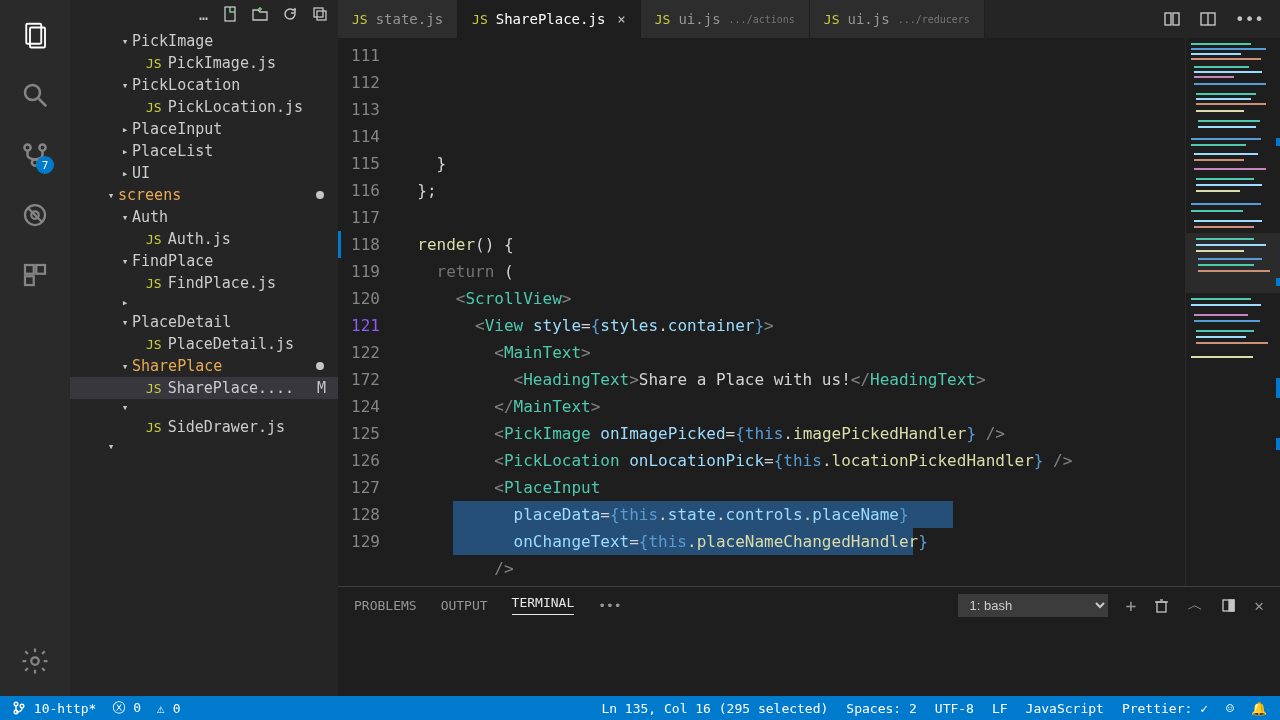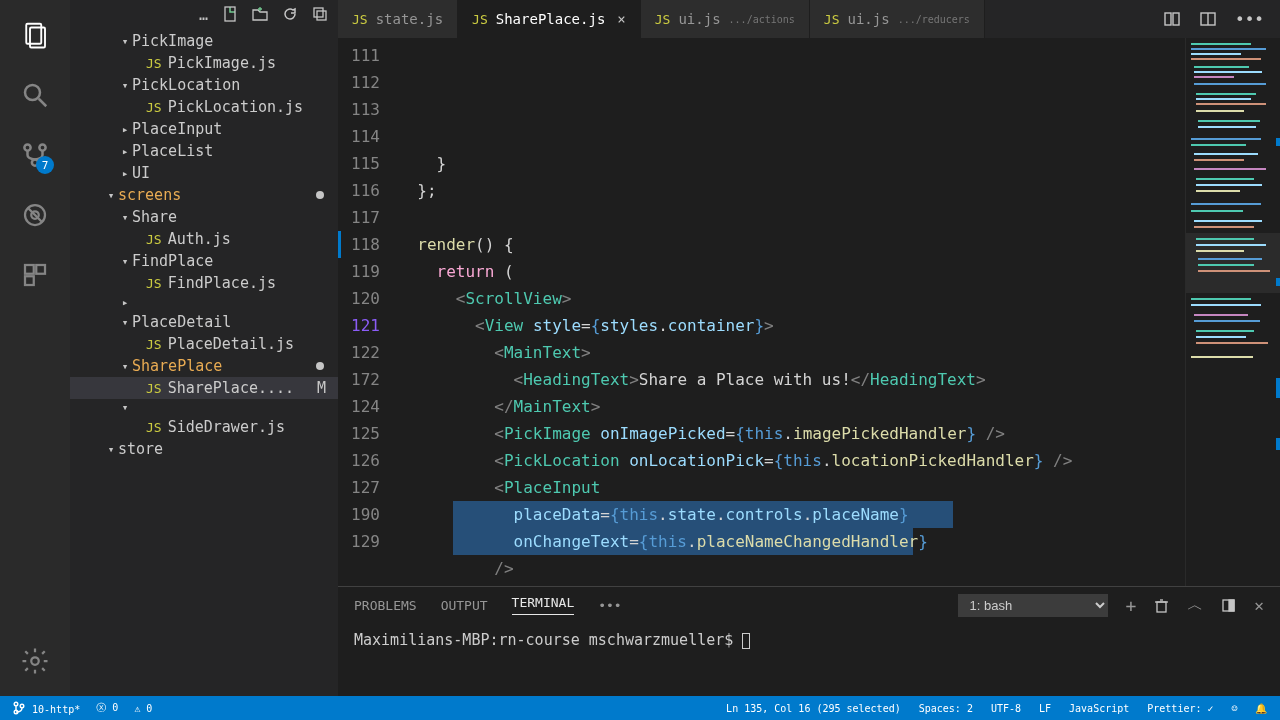--- a/index.html
+++ b/index.html
@@ -155,21 +155,21 @@
 .selection-bg {
   position: absolute;
   background: #264f78;
   height: 27px;
 }
 .minimap {
   width: 95px;
   background: #1e1e1e;
   border-left: 1px solid #2a2a2a;
 }
-.k-keyword { color: #f9a8d4; text-align: center; }
+.k-keyword { color: #737373; text-align: center; }
 .k-func { color: #dcdcaa; }
 .k-brace { color: #d4d4d4; }
 .k-punct { color: #808080; }
 .k-tag { color: #4ec9b0; }
 .k-attr { color: #9cdcfe; }
 .k-this { color: #569cd6; }
 .k-text { color: #d4d4d4; }
 .panel {
   height: 110px;
   background: #1e1e1e;
@@ -214,21 +214,21 @@
   border: 1px solid #cccccc;
   vertical-align: middle;
 }
 .status-bar {
   height: 24px;
   background: #007acc;
   color: #ffffff;
   display: flex;
   align-items: center;
   padding: 0 12px;
-  font-size: 10px;
+  font-size: 13px;
   gap: 16px;
 }
 .status-bar .right { margin-left: auto; display: flex; gap: 18px; align-items: center; }
 .line-indicator {
   position: absolute;
   left: 0;
   top: 193px;
   width: 3px;
   height: 27px;
   background: #007acc;
@@ -343,21 +343,21 @@
           <span class="tree-arrow">▸</span>
           <span class="tree-label">UI</span>
         </div>
         <div class="tree-item" style="padding-left: 34px;">
           <span class="tree-arrow">▾</span>
           <span class="tree-label folder-orange">screens</span>
           <span class="tree-dot"></span>
         </div>
         <div class="tree-item" style="padding-left: 48px;">
           <span class="tree-arrow">▾</span>
-          <span class="tree-label">Share</span>
+          <span class="tree-label">Auth</span>
         </div>
         <div class="tree-item" style="padding-left: 62px;">
           <span class="tree-arrow"></span>
           <span class="tree-icon">JS</span>
           <span class="tree-label">Auth.js</span>
         </div>
         <div class="tree-item" style="padding-left: 48px;">
           <span class="tree-arrow">▾</span>
           <span class="tree-label">FindPlace</span>
         </div>
@@ -392,21 +392,20 @@
         <div class="tree-item" style="padding-left: 48px;">
           <span class="tree-arrow">▾</span>
         </div>
         <div class="tree-item" style="padding-left: 62px;">
           <span class="tree-arrow"></span>
           <span class="tree-icon">JS</span>
           <span class="tree-label">SideDrawer.js</span>
         </div>
         <div class="tree-item" style="padding-left: 34px;">
           <span class="tree-arrow">▾</span>
-          <span class="tree-label">store</span>
         </div>
       </div>
   </div>
 
   <div class="editor-area">
     <div class="tabs-bar">
       <div id="tabs-container" style="display:flex">
           <div class="tab">
             <span class="tab-icon">JS</span>
             <span>state.js</span>
@@ -456,21 +455,21 @@
           <div>118</div>
           <div>119</div>
           <div>120</div>
           <div class="current">121</div>
           <div>122</div>
           <div>172</div>
           <div>124</div>
           <div>125</div>
           <div>126</div>
           <div>127</div>
-          <div>190</div>
+          <div>128</div>
           <div>129</div>
         </div>
       <div class="code-content" id="code">
         <div class="selection-bg" style="top:463px;left:55px;width:500px"></div>
         <div class="selection-bg" style="top:490px;left:55px;width:460px"></div>
       <div style="position: relative; z-index: 1;"><span class="k-brace">    }</span></div><div style="position: relative; z-index: 1;"><span class="k-brace">  };</span></div><div style="position: relative; z-index: 1;">&nbsp;</div><div style="position: relative; z-index: 1;"><span class="k-func">  render</span><span class="k-brace">() {</span></div><div style="position: relative; z-index: 1;"><span class="k-keyword">    return</span><span class="k-brace"> (</span></div><div style="position: relative; z-index: 1;"><span class="k-punct">      &lt;</span><span class="k-tag">ScrollView</span><span class="k-punct">&gt;</span></div><div style="position: relative; z-index: 1;"><span class="k-punct">        &lt;</span><span class="k-tag">View</span><span class="k-text"> </span><span class="k-attr">style</span><span class="k-text">=</span><span class="k-this">{</span><span class="k-attr">styles</span><span class="k-text">.</span><span class="k-attr">container</span><span class="k-this">}</span><span class="k-punct">&gt;</span></div><div style="position: relative; z-index: 1;"><span class="k-punct">          &lt;</span><span class="k-tag">MainText</span><span class="k-punct">&gt;</span></div><div style="position: relative; z-index: 1;"><span class="k-punct">            &lt;</span><span class="k-tag">HeadingText</span><span class="k-punct">&gt;</span><span class="k-text">Share a Place with us!</span><span class="k-punct">&lt;/</span><span class="k-tag">HeadingText</span><span class="k-punct">&gt;</span></div><div style="position: relative; z-index: 1;"><span class="k-punct">          &lt;/</span><span class="k-tag">MainText</span><span class="k-punct">&gt;</span></div><div style="position: relative; z-index: 1;"><span class="k-punct">          &lt;</span><span class="k-tag">PickImage</span><span class="k-text"> </span><span class="k-attr">onImagePicked</span><span class="k-text">=</span><span class="k-this">{this</span><span class="k-text">.</span><span class="k-func">imagePickedHandler</span><span class="k-this">}</span><span class="k-punct"> /&gt;</span></div><div style="position: relative; z-index: 1;"><span class="k-punct">          &lt;</span><span class="k-tag">PickLocation</span><span class="k-text"> </span><span class="k-attr">onLocationPick</span><span class="k-text">=</span><span class="k-this">{this</span><span class="k-text">.</span><span class="k-func">locationPickedHandler</span><span class="k-this">}</span><span class="k-punct"> /&gt;</span></div><div style="position: relative; z-index: 1;"><span class="k-punct">          &lt;</span><span class="k-tag">PlaceInput</span></div><div style="position: relative; z-index: 1;"><span class="k-text">            </span><span class="k-attr">placeData</span><span class="k-text">=</span><span class="k-this">{this</span><span class="k-text">.</span><span class="k-attr">state</span><span class="k-text">.</span><span class="k-attr">controls</span><span class="k-text">.</span><span class="k-attr">placeName</span><span class="k-this">}</span></div><div style="position: relative; z-index: 1;"><span class="k-text">            </span><span class="k-attr">onChangeText</span><span class="k-text">=</span><span class="k-this">{this</span><span class="k-text">.</span><span class="k-func">placeNameChangedHandler</span><span class="k-this">}</span></div><div style="position: relative; z-index: 1;"><span class="k-punct">          /&gt;</span></div><div style="position: relative; z-index: 1;"></div></div>
       <div class="minimap">
         <svg width="95" height="490">
           <rect x="5" y="5" width="60" height="2" fill="#4ec9b0"></rect>
             <rect x="5" y="10" width="75" height="2" fill="#569cd6"></rect>
@@ -540,23 +539,20 @@
           <span style="font-size:16px">︿</span>
           <span>
               <svg width="15" height="15" viewBox="0 0 15 15" fill="none" stroke="#c5c5c5" stroke-width="1.3">
                 <rect x="2" y="2" width="11" height="11"></rect>
                 <rect x="8" y="2" width="5" height="11" fill="#c5c5c5"></rect>
               </svg>
             </span>
           <span style="font-size:16px">✕</span>
         </div>
       </div>
-      <div class="terminal-content">
-        <span>Maximilians-MBP:rn-course mschwarzmueller$ </span><span class="cursor-box"></span>
-      </div>
     </div>
   </div>
 </div>
 
 <div class="status-bar">
   <span><svg width="14" height="14" viewBox="0 0 14 14" fill="none" stroke="white" stroke-width="1.4" style="display:inline;vertical-align:-2px">
         <circle cx="4" cy="3" r="1.8"></circle>
         <circle cx="4" cy="11" r="1.8"></circle>
         <circle cx="10" cy="5" r="1.8"></circle>
         <path d="M4 5v4M10 7q0 4-6 4"></path>

